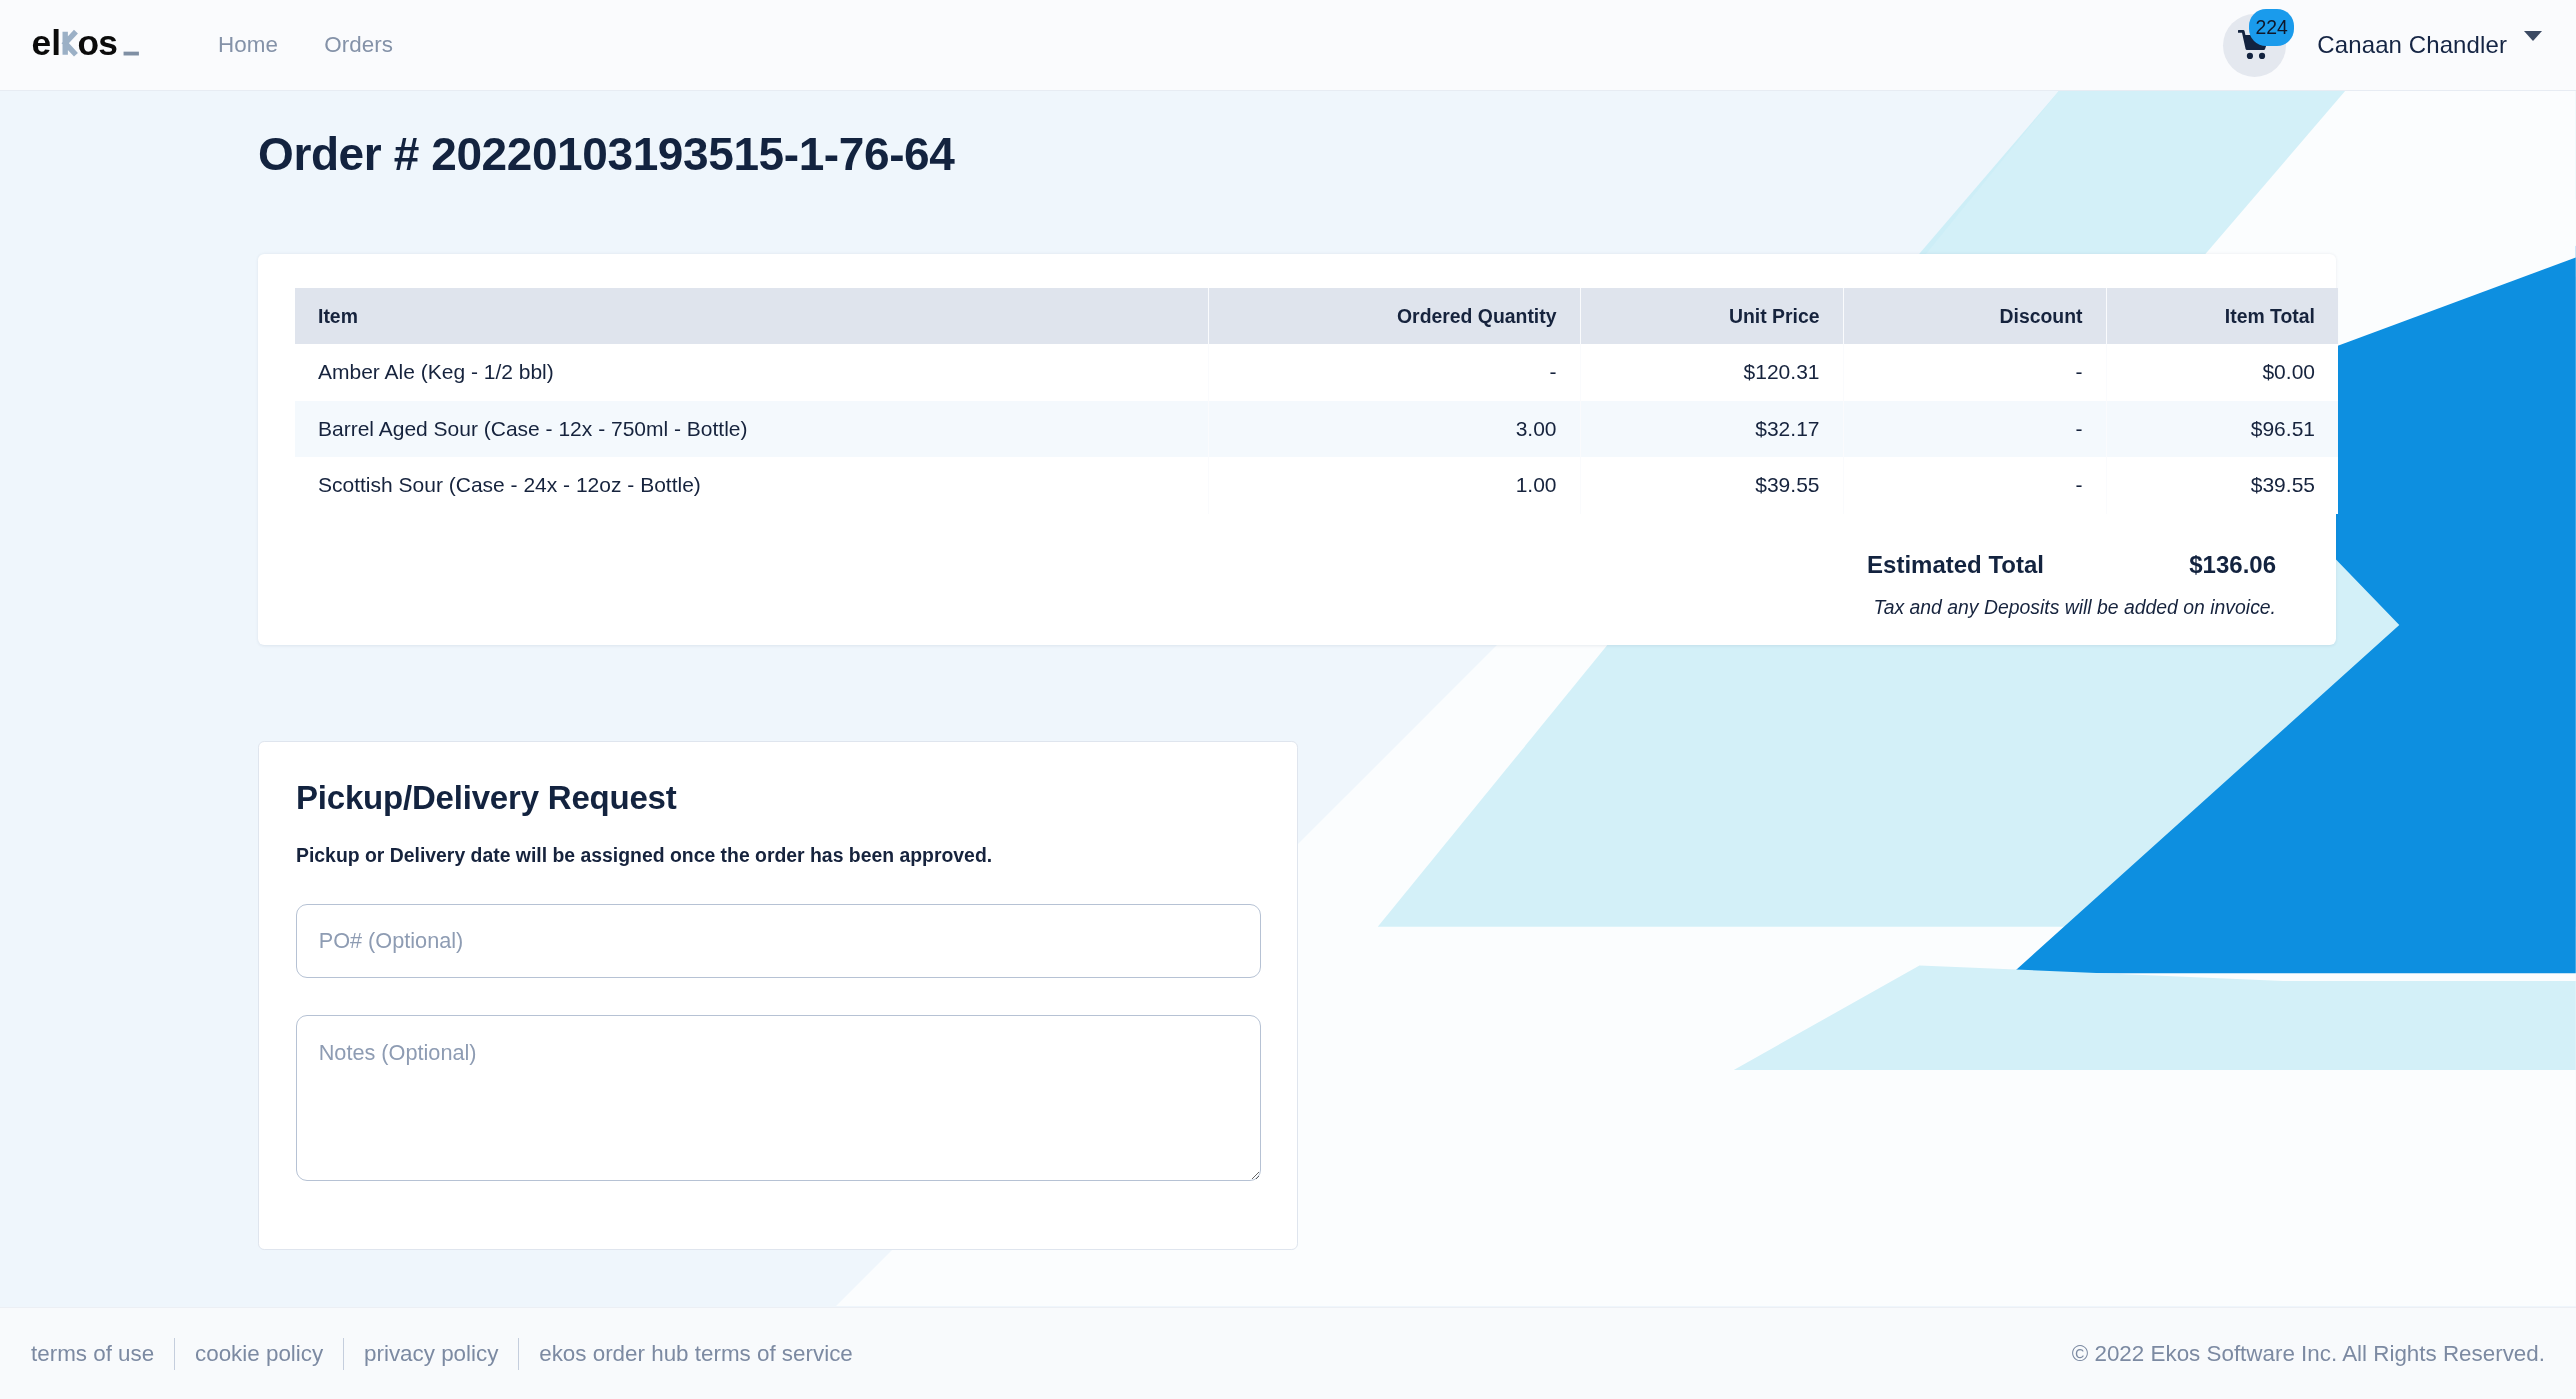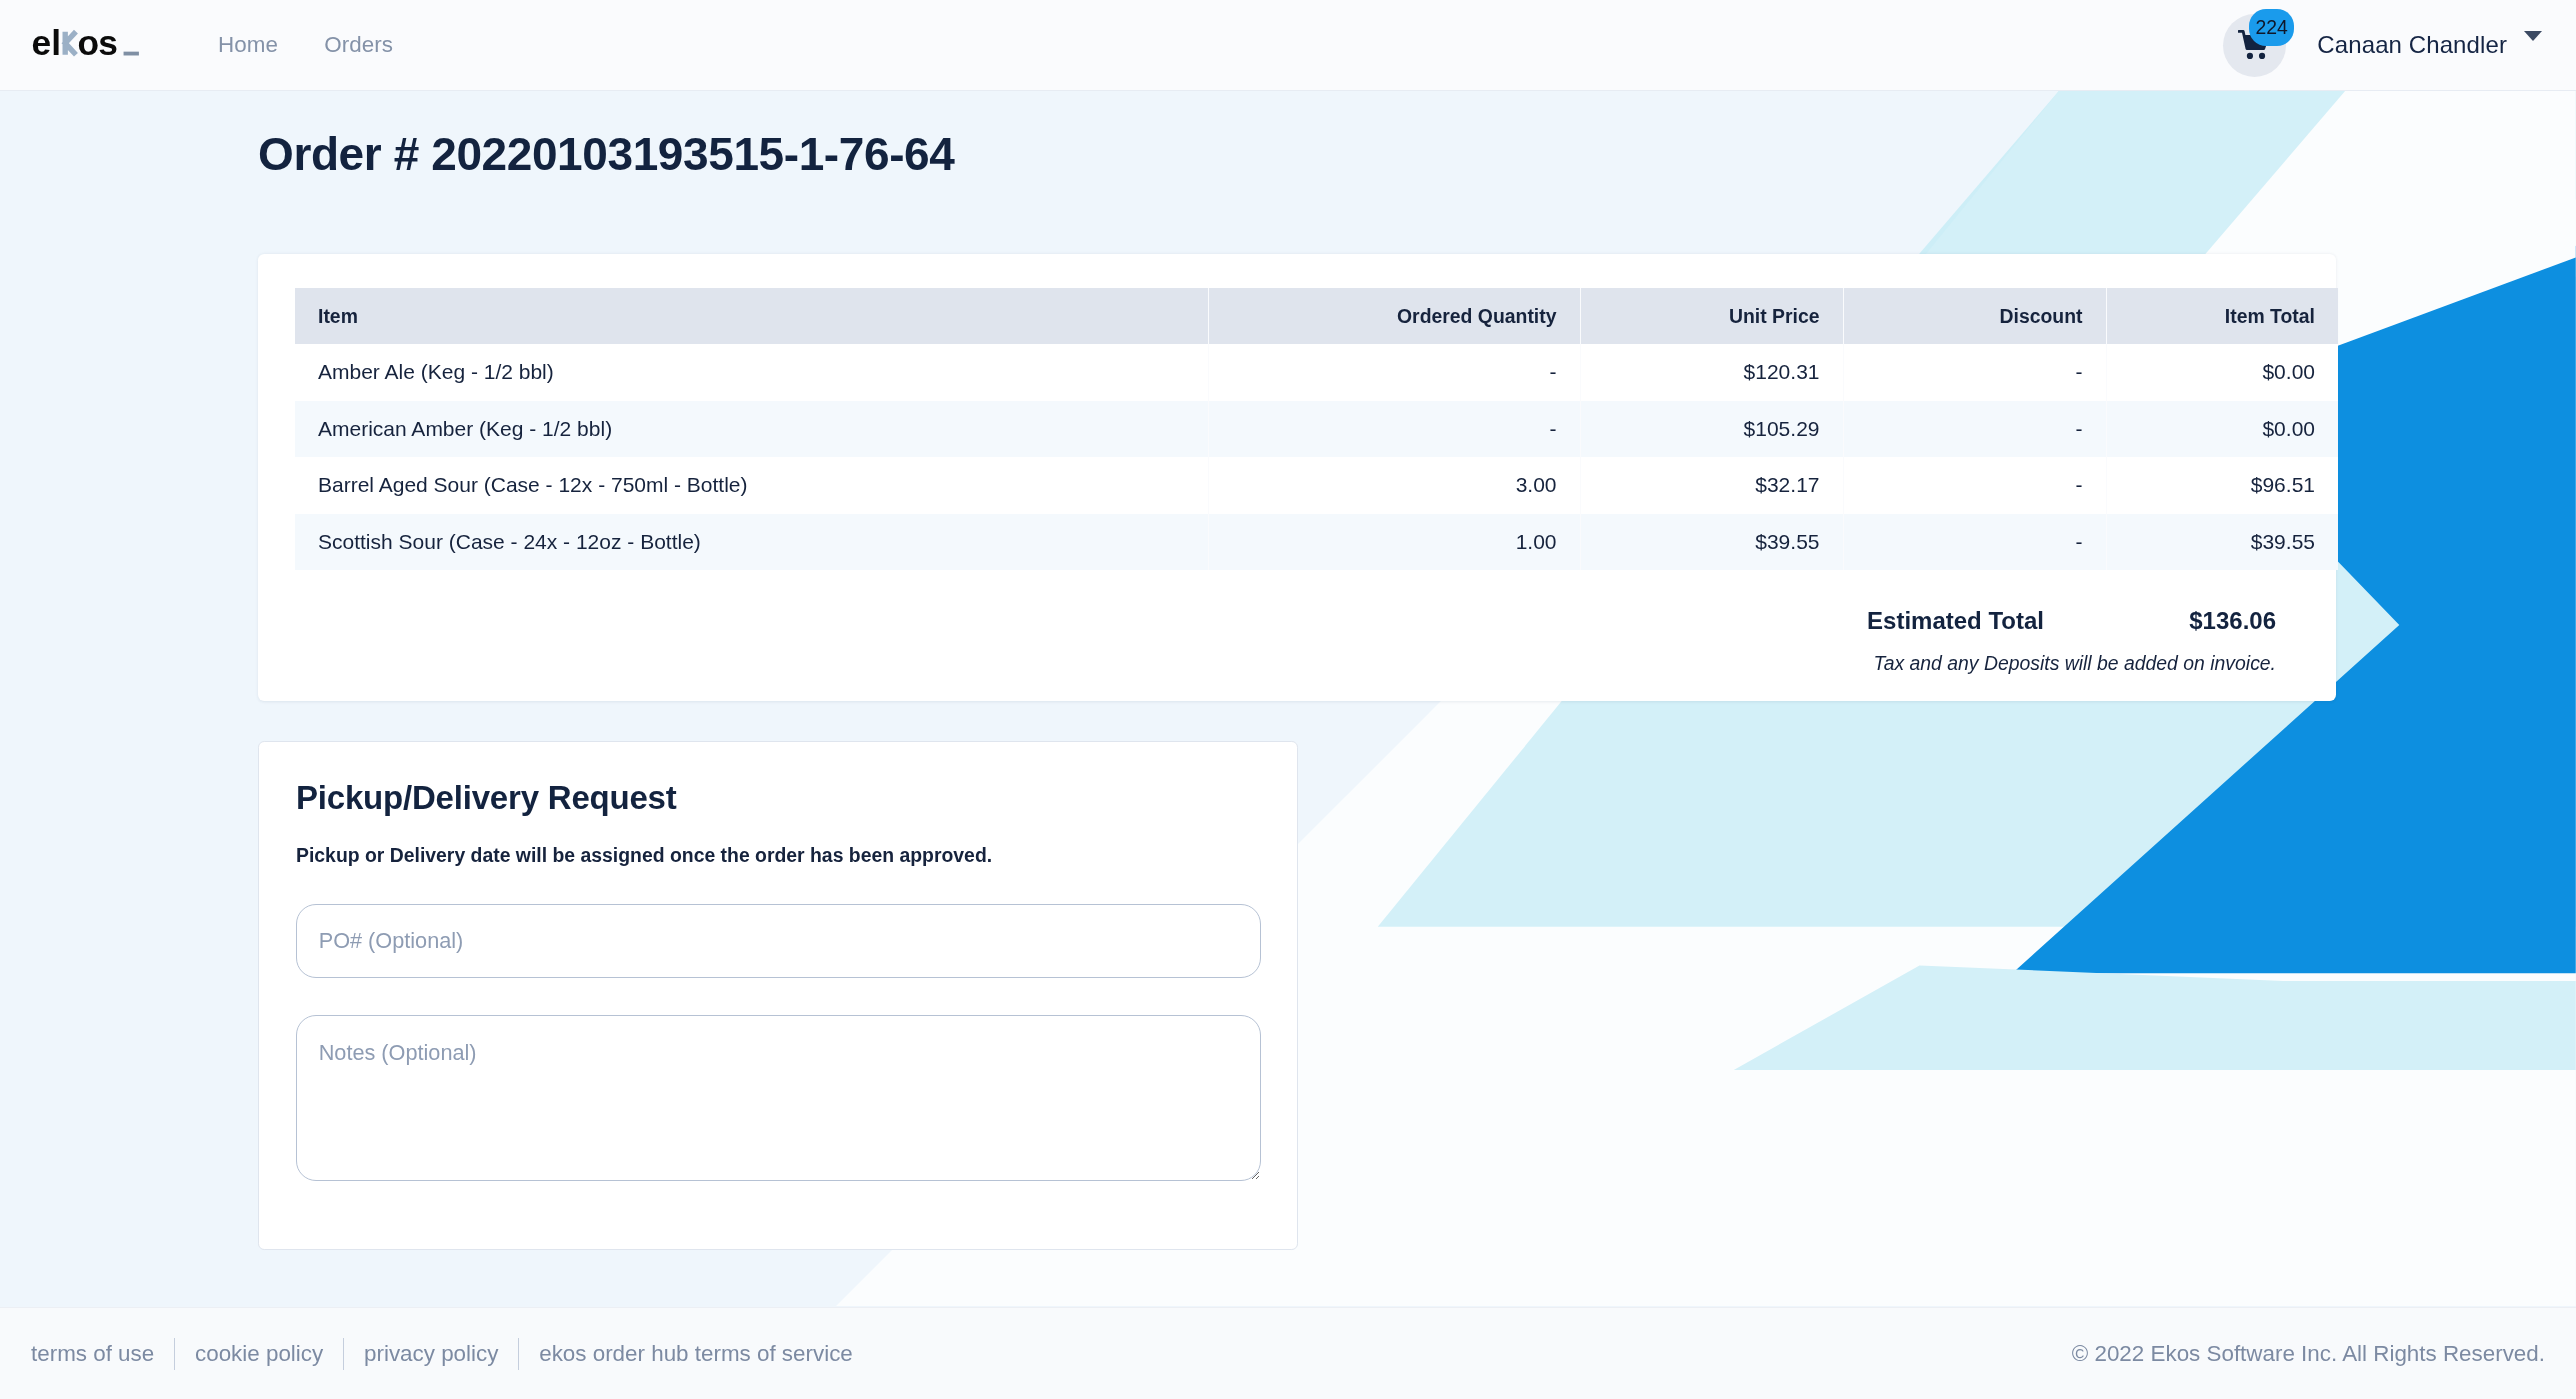--- a/index.html
+++ b/index.html
@@ -242,21 +242,21 @@
     margin-top: 27px;
     font-size: 19.4px;
     font-weight: 700;
     color: #16233d;
   }
   .field {
     display: block;
     width: 965px;
     margin-top: 37px;
     border: 0.8px solid #b6c2d4;
-    border-radius: 20px;
+    border-radius: 11px;
     background: #fff;
     font-family: "Liberation Sans", sans-serif;
     font-size: 21.7px;
     color: #16233d;
     padding: 0 21.7px;
   }
   input.field {
     height: 74px;
     line-height: 74px;
   }
@@ -394,27 +394,20 @@
       </thead>
       <tbody>
         <tr>
           <td class="left">Amber Ale (Keg - 1/2 bbl)</td>
           <td class="right">-</td>
           <td class="right">$120.31</td>
           <td class="right">-</td>
           <td class="right">$0.00</td>
         </tr>
         <tr>
-          <td class="left">American Amber (Keg - 1/2 bbl)</td>
-          <td class="right">-</td>
-          <td class="right">$105.29</td>
-          <td class="right">-</td>
-          <td class="right">$0.00</td>
-        </tr>
-        <tr>
           <td class="left">Barrel Aged Sour (Case - 12x - 750ml - Bottle)</td>
           <td class="right">3.00</td>
           <td class="right">$32.17</td>
           <td class="right">-</td>
           <td class="right">$96.51</td>
         </tr>
         <tr>
           <td class="left">Scottish Sour (Case - 24x - 12oz - Bottle)</td>
           <td class="right">1.00</td>
           <td class="right">$39.55</td>

